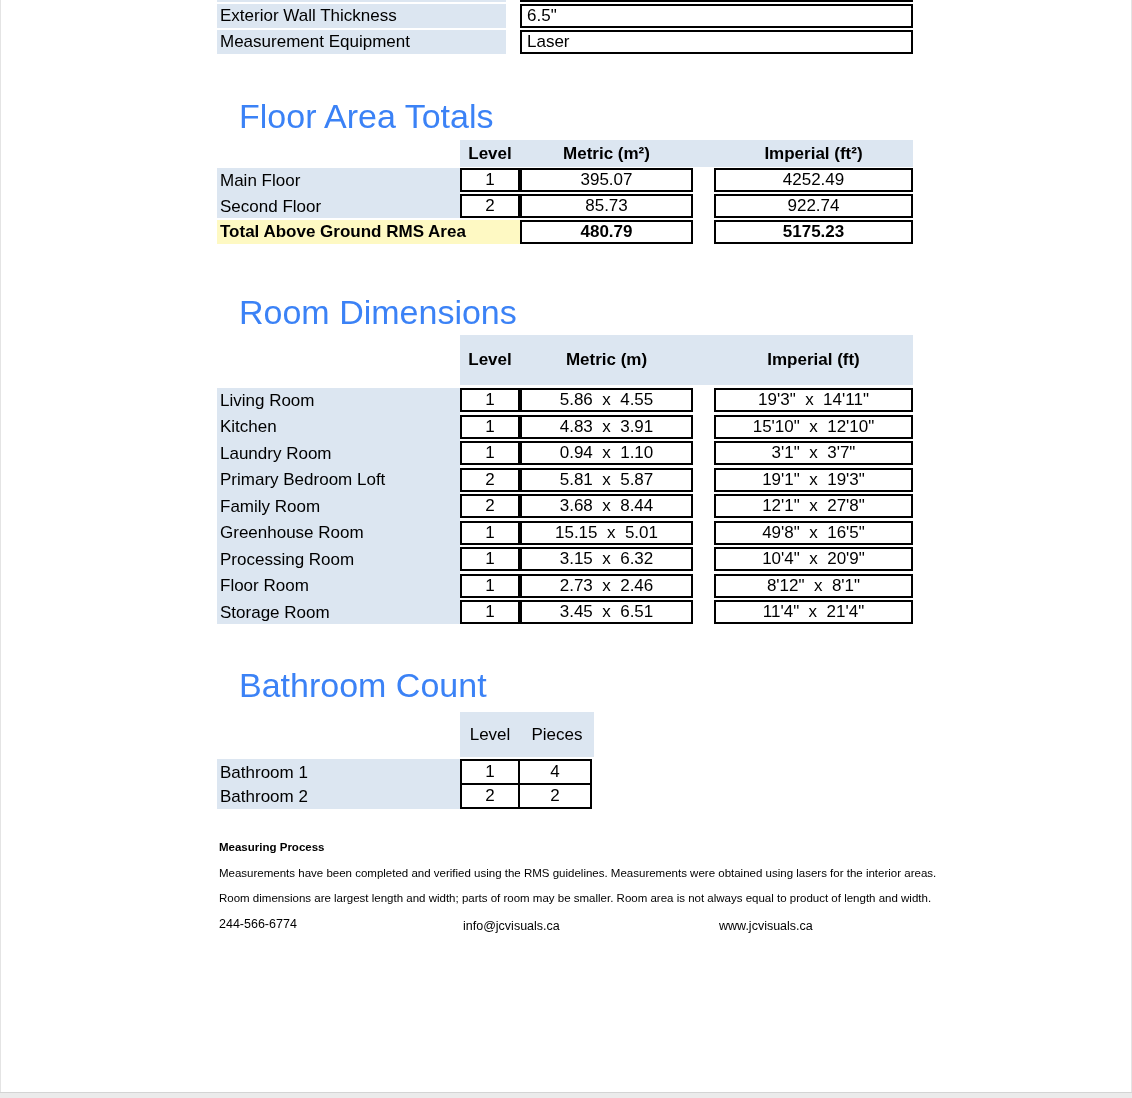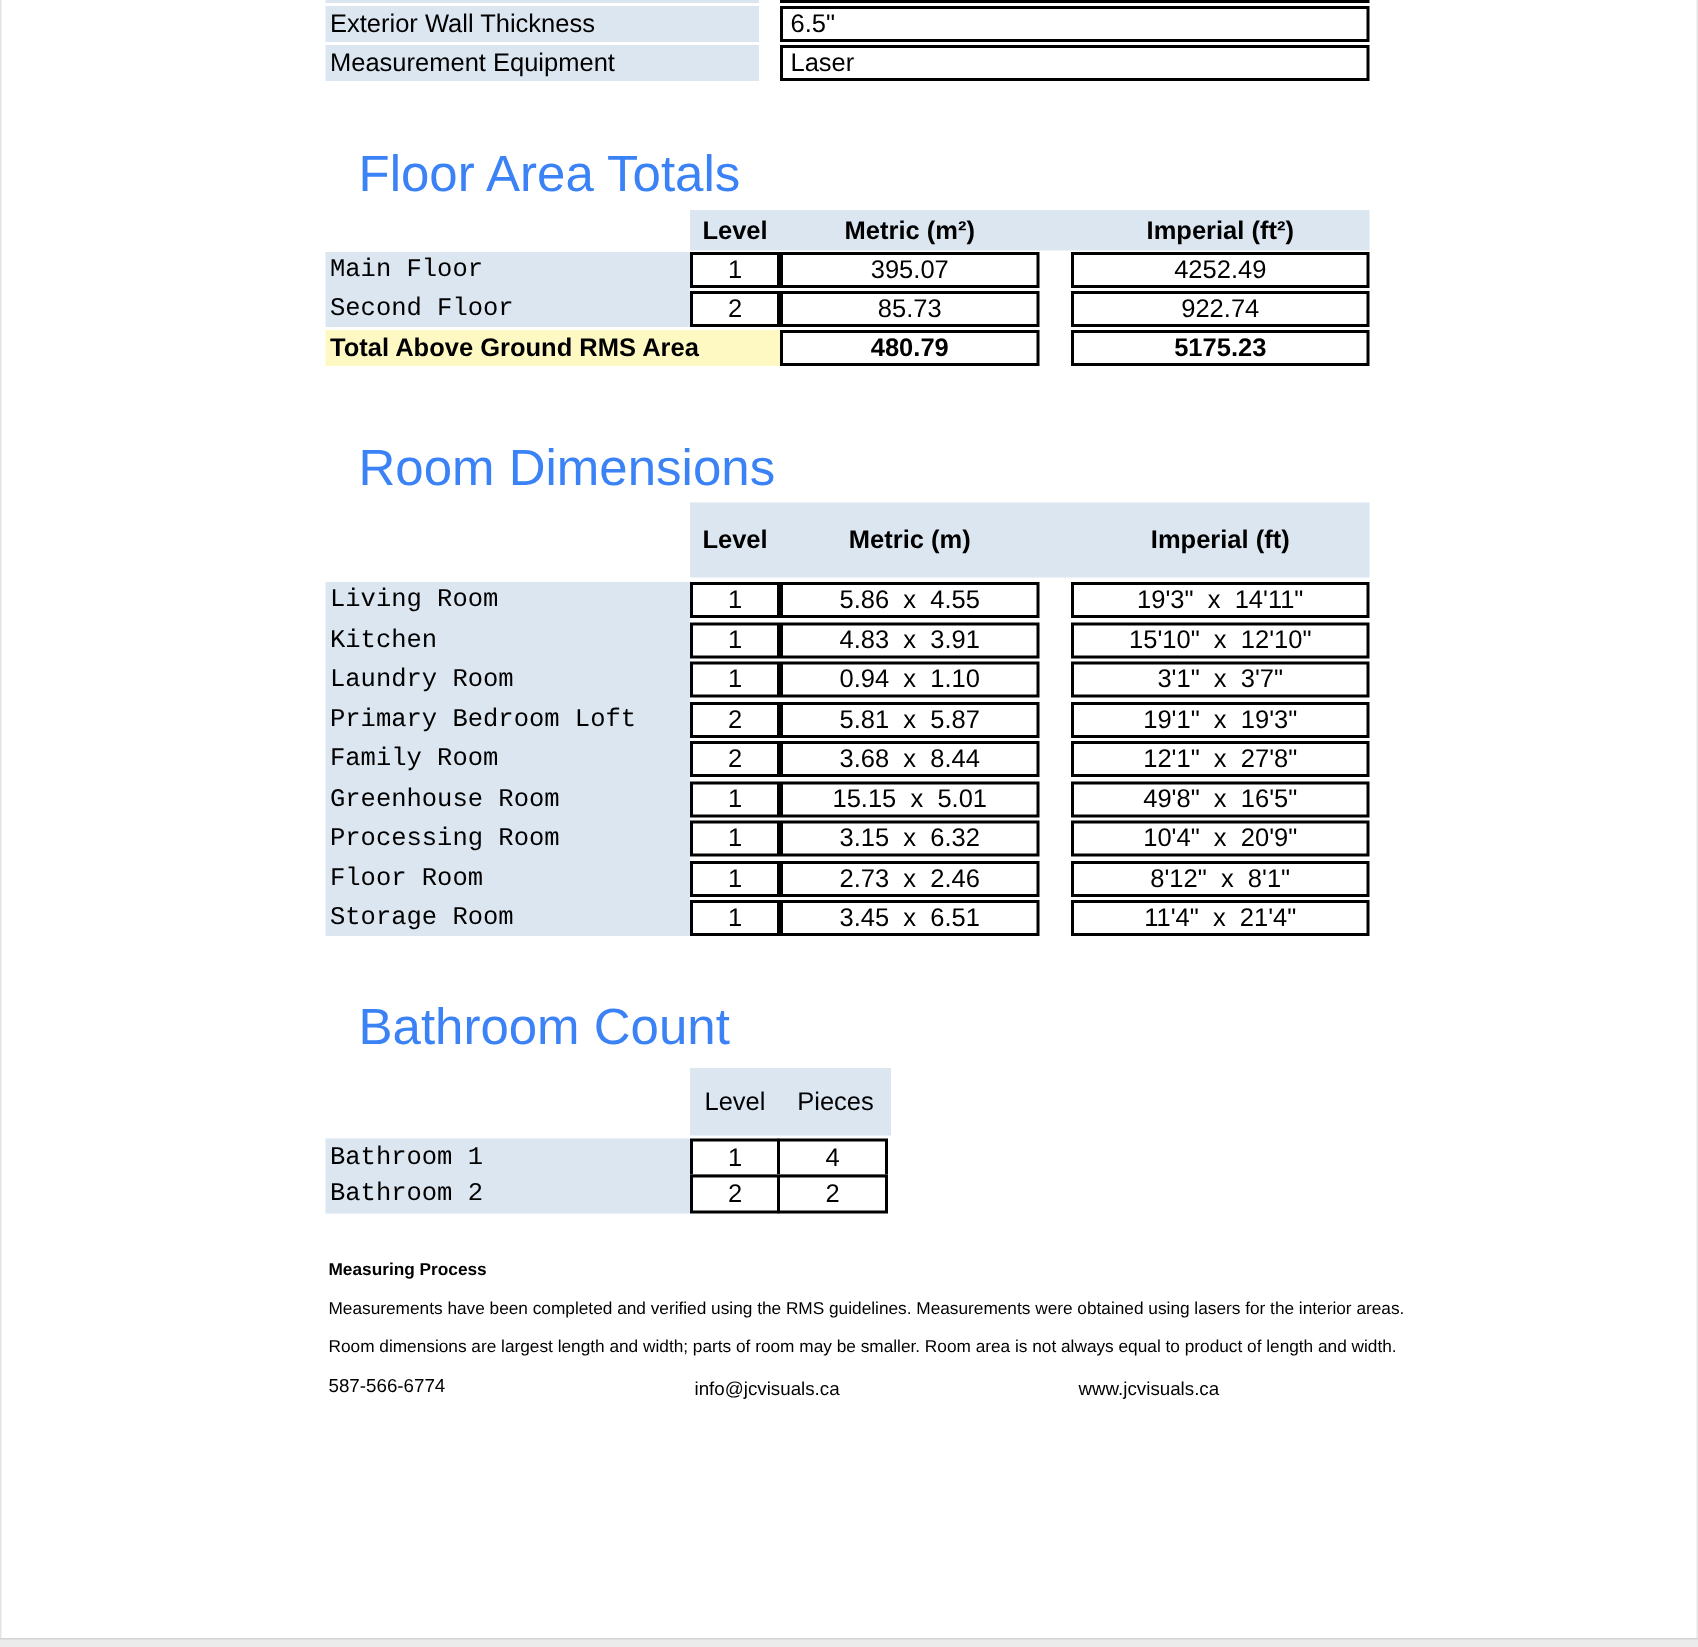--- a/index.html
+++ b/index.html
@@ -29,21 +29,21 @@
   .cell {
     border:2px solid #000; display:flex; align-items:center; justify-content:center;
     font-size:17px; background:#fff; white-space:pre;
   }
   .w-level    { width:60px; }
   .w-metric   { width:173px; }
   .w-imperial { width:199px; }
   .w-pieces   { width:74px; }
   .colgap     { width:21px; }
   .row-label  {
-    width:243px; font-size:17px; padding:1px 0 0 3px; display:flex; align-items:center;font-family:Liberation Mono, monospace;
+    width:243px; font-size:17px; padding:1px 0 0 3px; display:flex; align-items:center;
   }
   .trow { display:flex; height:24px; }
 
   
   .pt-table { position:absolute; top:-22px; left:0; display:flex; flex-direction:column; gap:2px; }
   .pt-row { display:flex; height:24px; }
   .pt-label {
     width:289px; background:#dce6f1; font-size:17px;
     display:flex; align-items:center; padding-left:3px;
   }
@@ -238,20 +238,20 @@
         <div class="row-label">Bathroom 2</div>
         <div class="cell w-level">2</div>
         <div class="cell w-pieces bc-pieces">2</div>
       </div>
     </div>
 
     <div class="foot foot-bold" style="top:841px;">Measuring Process</div>
     <div class="foot" style="top:867px;">Measurements have been completed and verified using the RMS guidelines. Measurements were obtained using lasers for the interior areas.</div>
     <div class="foot" style="top:892px;">Room dimensions are largest length and width; parts of room may be smaller. Room area is not always equal to product of length and width.</div>
 
-    <div class="contact" style="left:2px; top:917px;">587-566-6774</div>
+    <div class="contact" style="left:2px; top:917px;">244-566-6774</div>
     <div class="contact" style="left:246px; top:919px;">info@jcvisuals.ca</div>
     <div class="contact" style="left:502px; top:919px;">www.jcvisuals.ca</div>
 
   </div>
 
   <div class="bottom-strip"></div>
 </div>
 
 </body></html>

